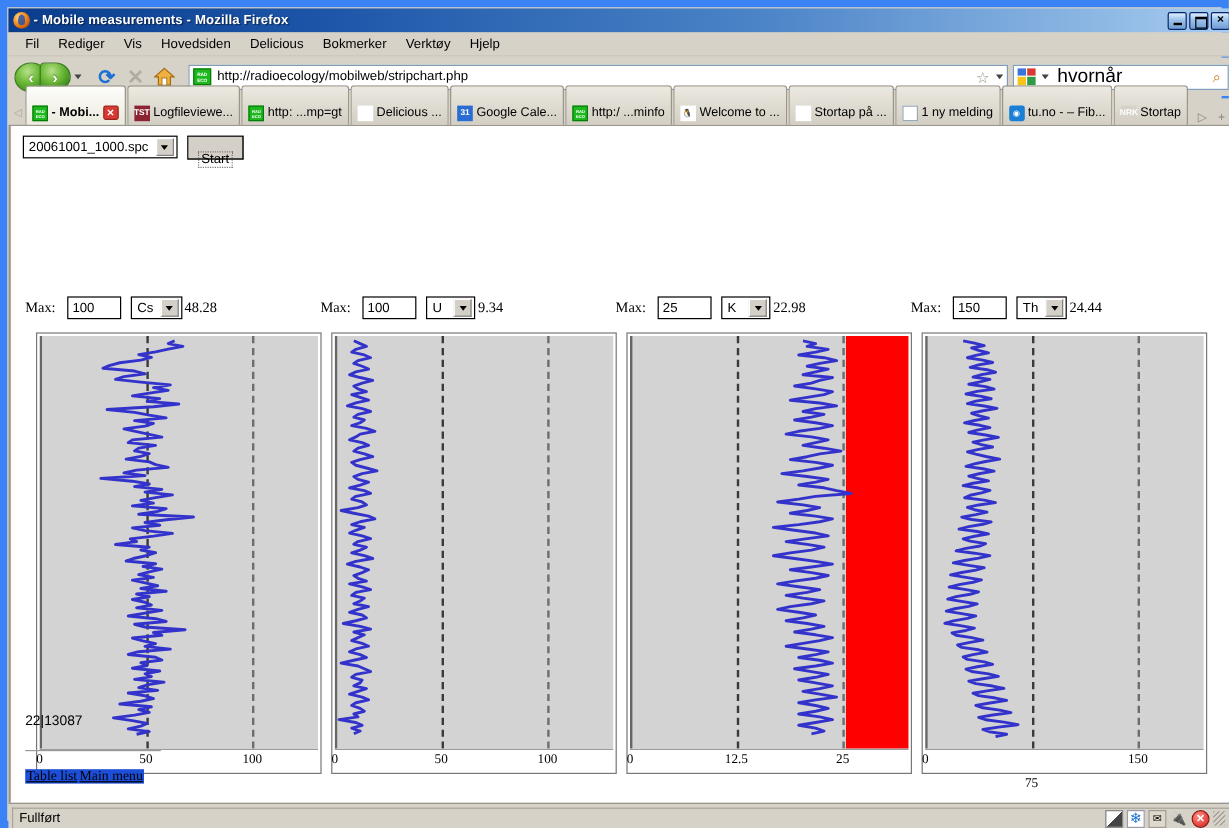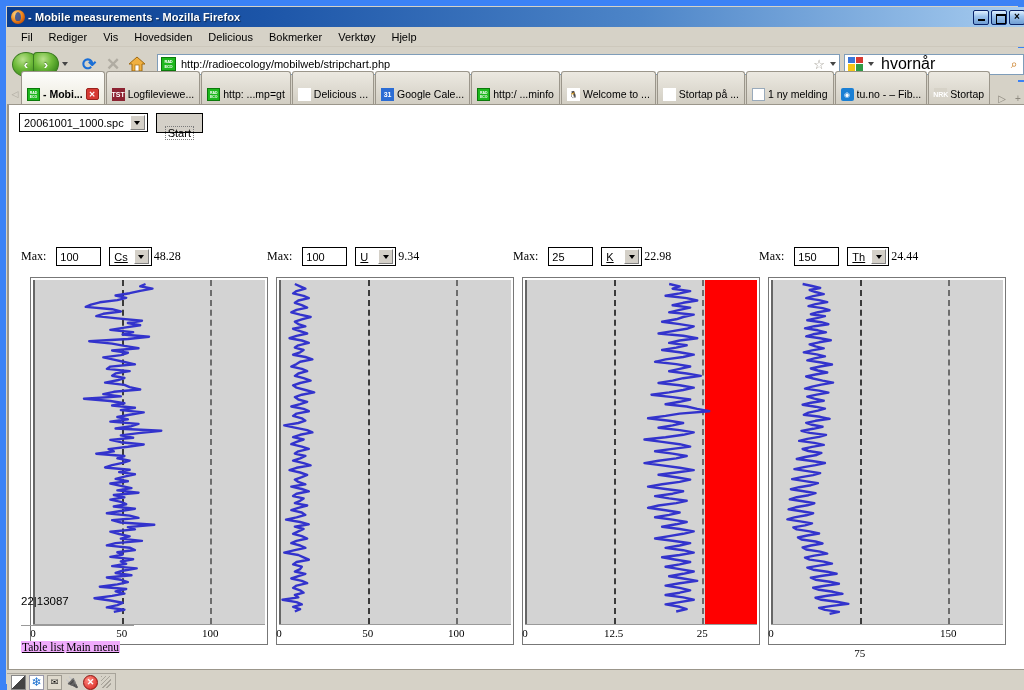--- a/index.html
+++ b/index.html
@@ -182,21 +182,21 @@
   .btn95 span{ border:1px dotted #7a7a7a; padding:0 2px;margin-top:20px; }
 
   .maxgroup{ position:absolute; top:142px; display:flex; align-items:center;justify-content:flex-end; }
   .maxlbl{ font-size:12px; color:#000; font-family:"Liberation Serif",serif; margin-right:10px;}
   .txtin{
     width:45px;height:19px;background:#fff;border:1px solid #000;
     font-size:11px; color:#000; padding-left:3px; display:flex;align-items:center;
     margin-right:8px;
   }
   .unitsel{ margin-right:2px; }
-  .unitsel .selval{ min-width:20px;text-decoration:underline; }
+  .unitsel .selval{ min-width:20px; }
   .maxval{ font-size:12px; color:#000; font-family:"Liberation Serif",serif;}
 
   
   .chart{
     position:absolute; top:172px; width:238px; height:368px;
     background:#fff;
     border:1px solid #777;
   }
   .plotarea{
     position:absolute; left:2px; top:2px; right:2px; height:344px;
@@ -217,21 +217,21 @@
   .band.yellow{ background:#ffff00; }
   .band.red{ background:#ff0000; }
   .trace{ position:absolute; left:0; top:0; width:100%; height:100%; }
 
   
   #counter{ position:absolute; left:12px; top:490px; font-size:11.5px; color:#000; }
   #hrline{ position:absolute; left:12px; top:520px; width:113px; height:1px; background:#9a9a9a; }
   #links{ position:absolute; left:12px; top:536px; display:flex; }
   #links a{
     font-size:11.5px; color:#000; text-decoration:underline;
-    background:#f0abfc; padding:0 1px; font-family:"Liberation Serif",serif;
+    background:#1d4ed8; padding:0 1px; font-family:"Liberation Serif",serif;
   }
 
   
   #statusbar{
     position:absolute; left:1px; top:663px; width:1022px; height:25px;
     background:#d6d2c7; border-top:1px solid #9b968b;
     display:flex; align-items:center;
   }
   #statuspanel{
     margin:2px 0 2px 3px; flex:1; height:19px;
@@ -505,20 +505,21 @@
 
     <div id="counter">22|13087</div>
     <div id="hrline"></div>
     <div id="links">
       <a href="#">Table list</a>
         <a href="#">Main menu</a>
     </div>
   </div>
 
   <div id="statusbar">
+    <div id="statuspanel">Fullført</div>
     <div id="statusicons">
       <div class="sic chk"></div>
       <div class="sic snow">❄</div>
       <div class="sic env">✉</div>
       <div class="sic plug">🔌</div>
       <div class="sic err">✕</div>
       <div class="grip"></div>
     </div>
   </div>
 

